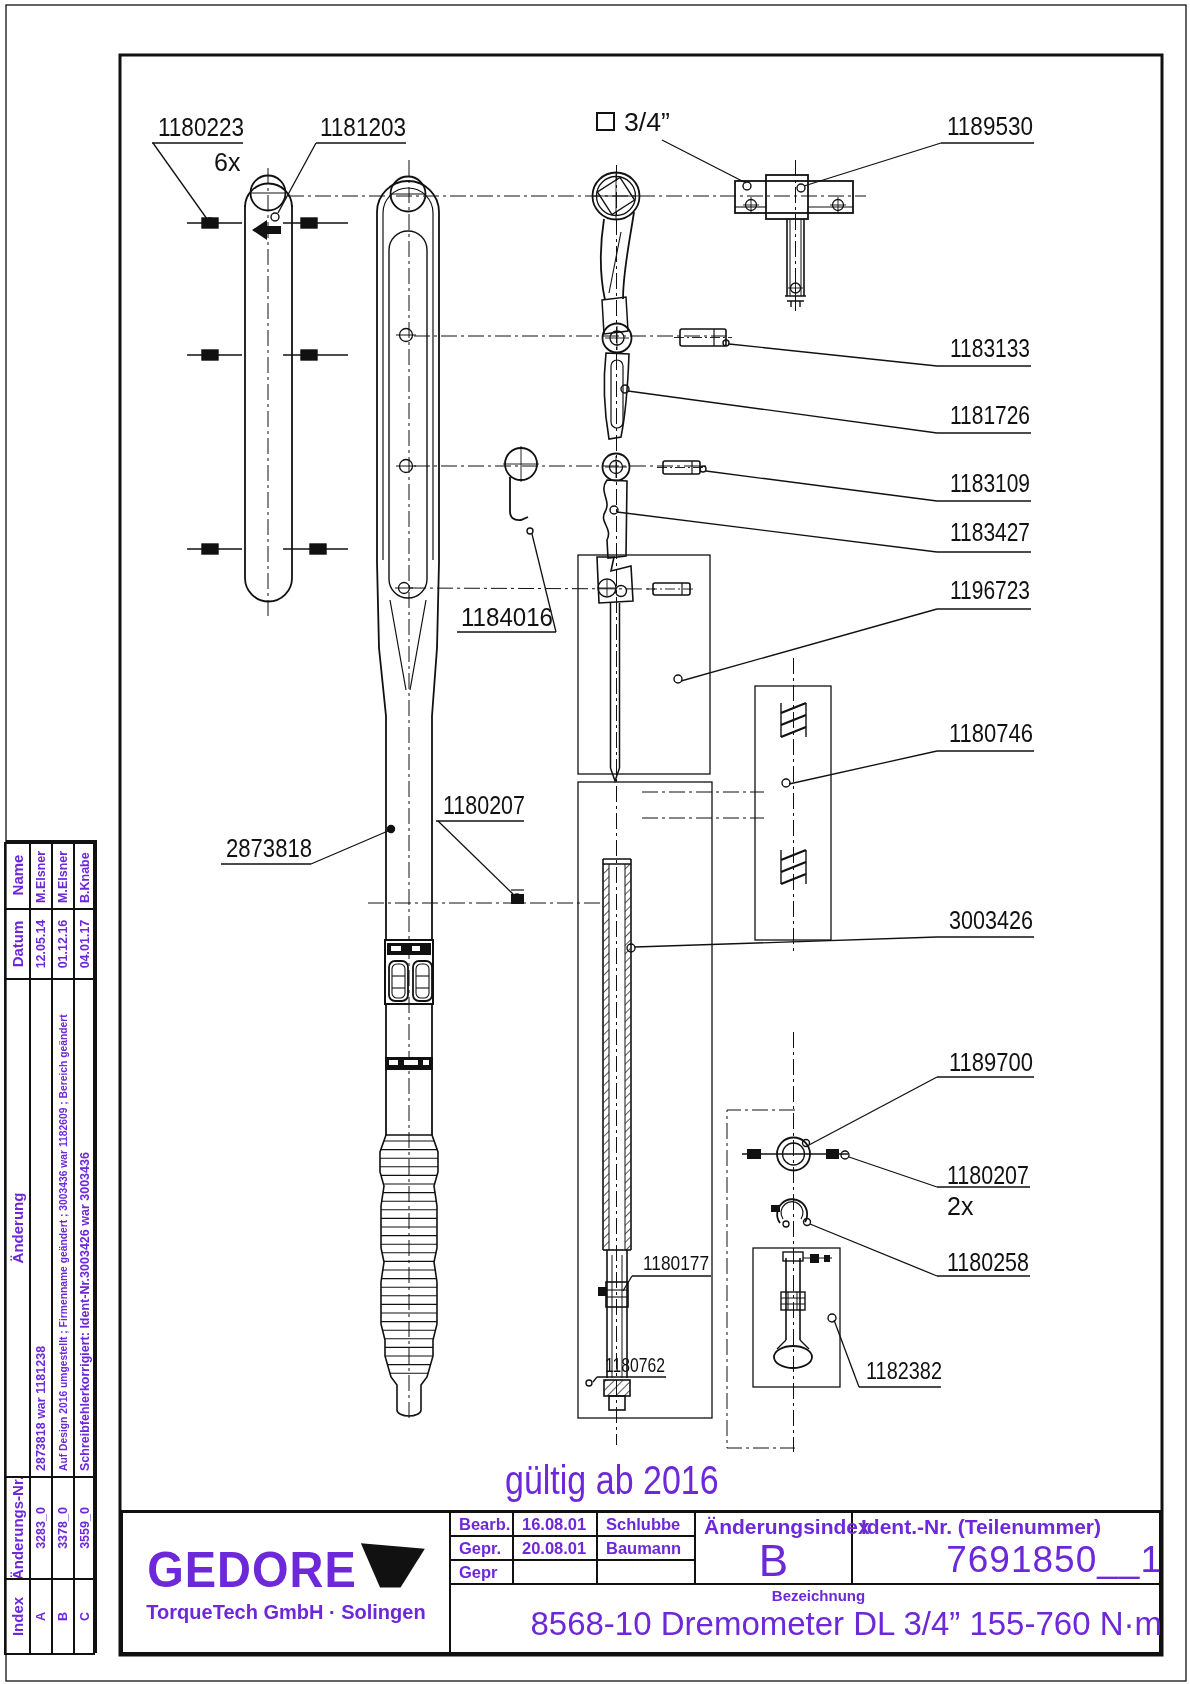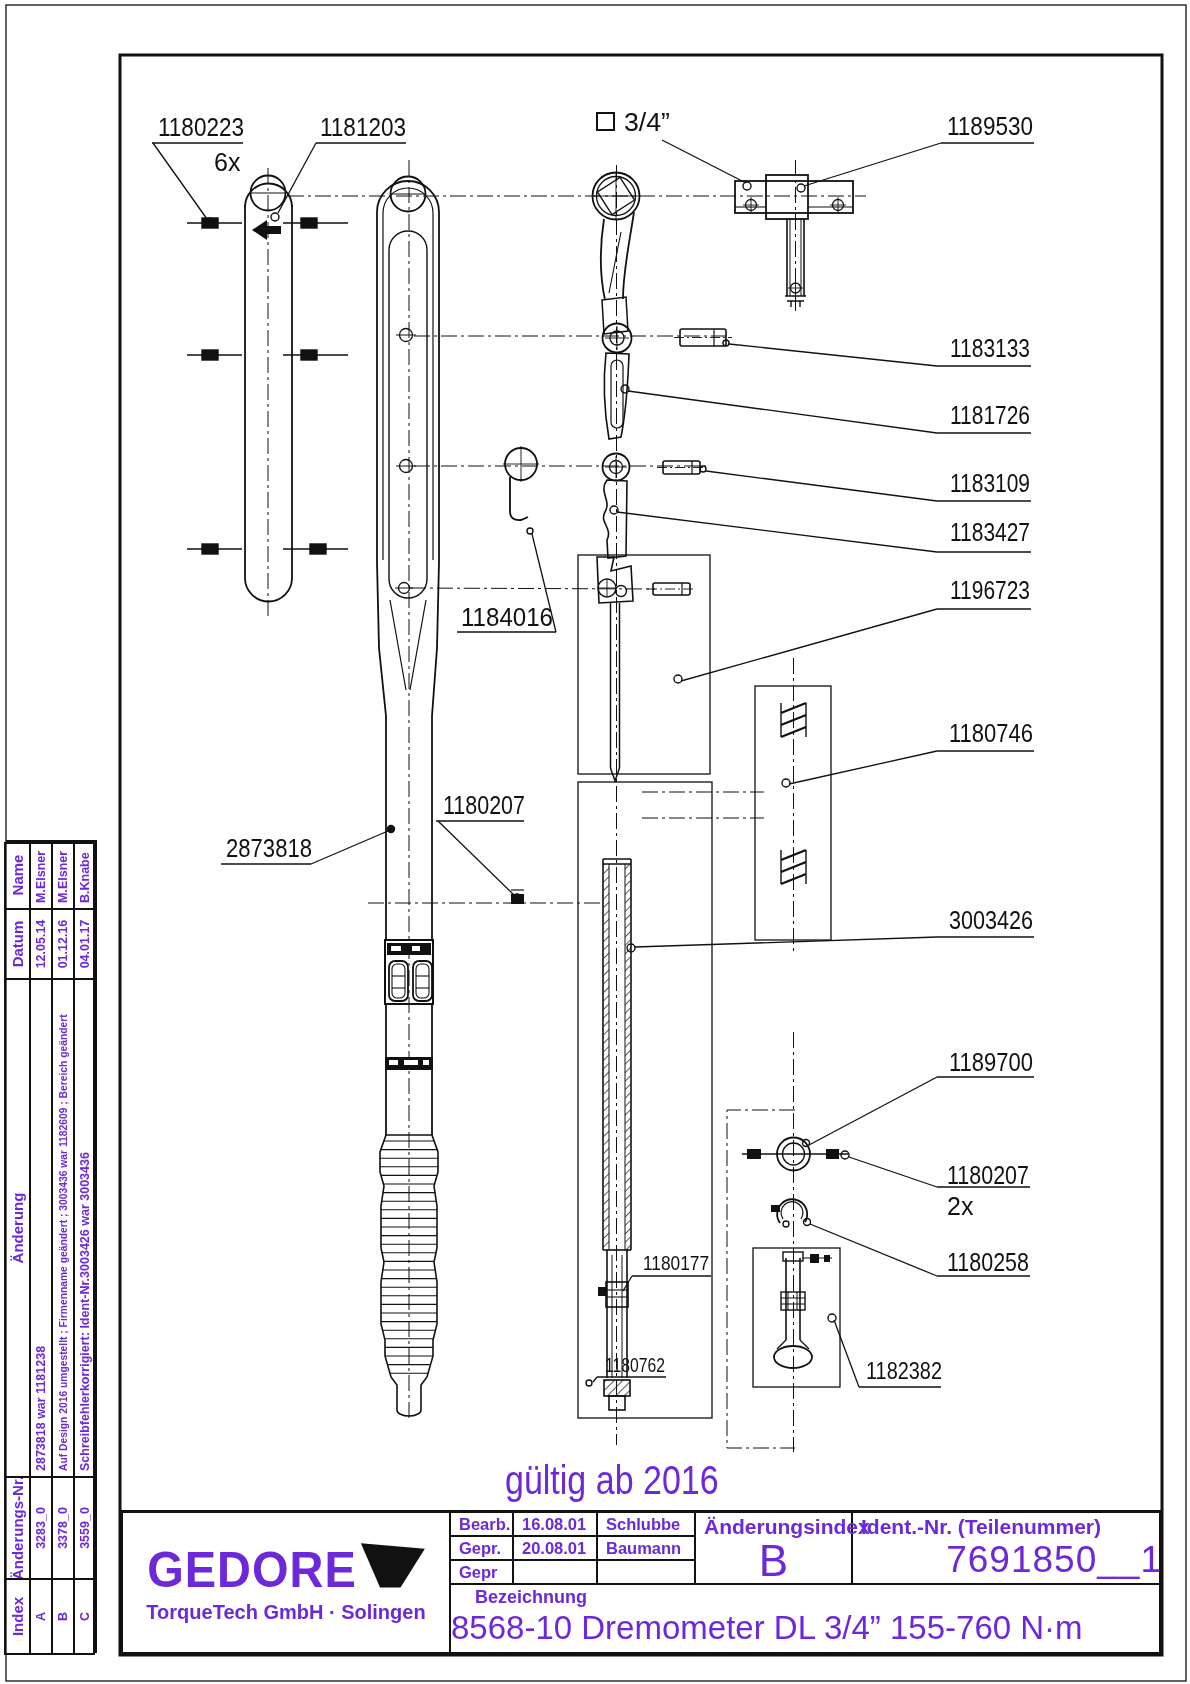--- a/index.html
+++ b/index.html
@@ -33,22 +33,22 @@
   .tb-approv{left:328px;top:0;width:245px;height:72px;}
   .tb-approv .ar{display:grid;grid-template-columns:63px 84px 98px;height:24px;}
   .tb-approv .ar div{border-right:2px solid #111;border-bottom:2px solid #111;box-sizing:border-box;
                      font-size:16.5px;font-weight:700;display:flex;align-items:center;padding-left:8px;white-space:nowrap;}
   .tb-aindex{left:573px;top:0;width:157px;height:72px;border-right:2.5px solid #111;border-bottom:2.5px solid #111;}
   .tb-ident{left:730px;top:0;width:309px;height:72px;border-bottom:2.5px solid #111;}
   .tb-small{font-size:21px;font-weight:700;padding:2px 0 0 8px;white-space:nowrap;}
   .tb-big-b{font-size:44px;text-align:center;line-height:44px;}
   .tb-big-ident{font-size:37px;font-weight:400;text-align:right;letter-spacing:1px;line-height:42px;}
   .tb-bez{left:328px;top:72px;width:711px;height:67px;}
-  .tb-bez .tb-small{font-size:18px;padding-left:24px;font-weight:700;}
-  .tb-bez-val{font-size:33px;padding-left:0;line-height:40px;white-space:nowrap;}
+  .tb-bez .tb-small{font-size:15px;padding-left:24px;font-weight:700;text-align:center;}
+  .tb-bez-val{font-size:33px;padding-left:0;line-height:40px;white-space:nowrap;text-align:right;}
   .gnote{position:absolute;left:505px;top:1458px;font-size:40px;transform:scaleX(.85);
          transform-origin:left;white-space:nowrap;}
 </style>
 </head>
 <body>
 
 <div class="page">
 
 <svg id="art" width="1190" height="1684" viewBox="0 0 1190 1684">
   <defs>

